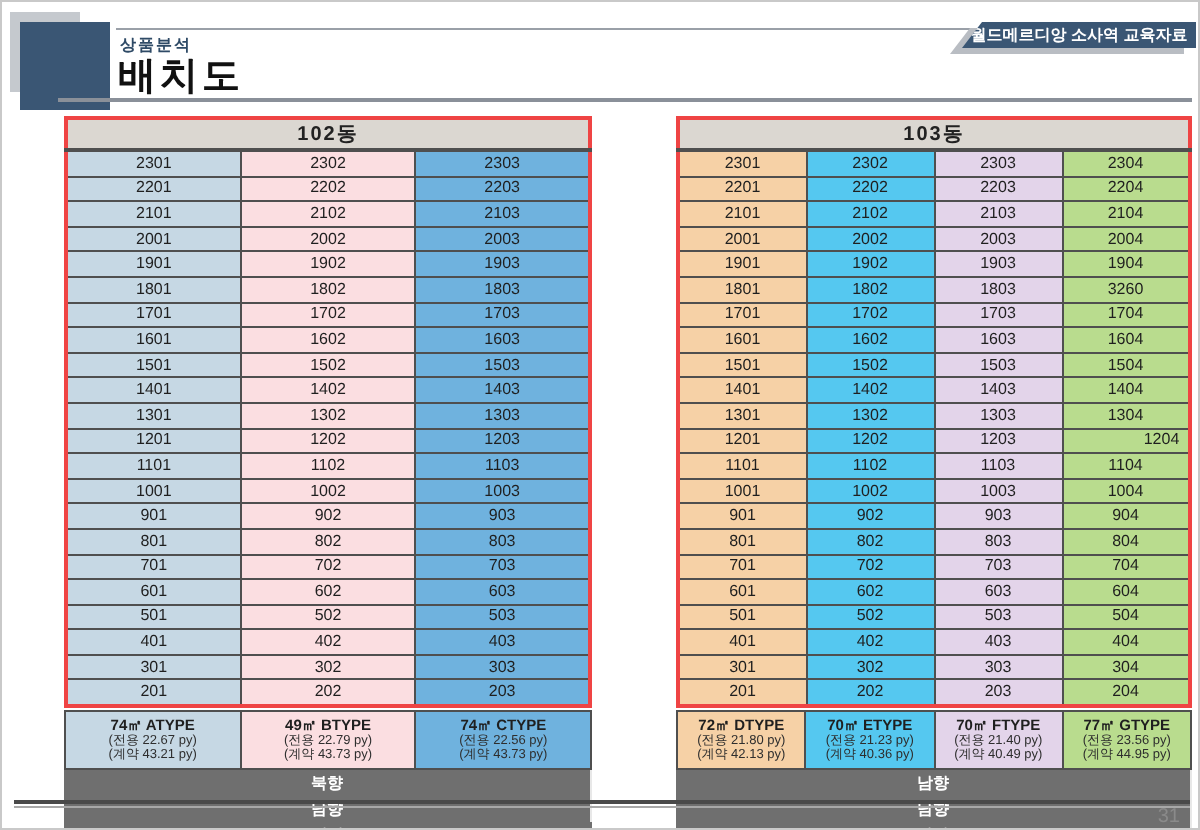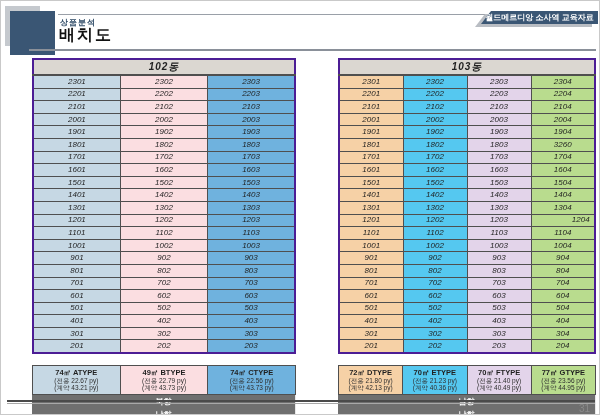--- a/index.html
+++ b/index.html
@@ -6,45 +6,45 @@
   body { font-family: "Liberation Sans", "DejaVu Sans", sans-serif; background:#e8e8e8; }
   .page {
     position:relative; width:600px; height:415px; background:#ffffff;
     border:1px solid #c9c9c9; box-sizing:border-box; overflow:hidden;
   }
   
   .sq-shadow { position:absolute; left:4px; top:5px; width:35px; height:40px; background:#c5c9ce; }
   .sq-navy   { position:absolute; left:9px; top:10px; width:45px; height:44px; background:#3a5674; }
   .hdr-topline { position:absolute; left:57px; top:13px; width:538px; height:0; border-top:1px solid #9aa0a8; }
   .hdr-category { position:absolute; left:59px; top:16px; font-size:8px; font-weight:bold; color:#2e4a66; letter-spacing:1px; }
-  .hdr-title { position:absolute; left:58px; top:24px; font-size:16px; font-weight:bold; color:#111; letter-spacing:2px; }
+  .hdr-title { position:absolute; left:58px; top:24px; font-size:19px; font-weight:bold; color:#111; letter-spacing:2px; }
   .hdr-underline { position:absolute; left:28px; top:48px; width:567px; height:0; border-top:2px solid #8a9099; }
   .banner-shadow {
     position:absolute; left:474px; top:13px; width:117px; height:13px; background:#b9bdc3;
     clip-path:polygon(10px 0, 100% 0, 100% 100%, 0 100%);
   }
   .banner {
     position:absolute; left:480px; top:10px; width:117px; height:13px; background:#3a5674;
     clip-path:polygon(10px 0, 100% 0, 100% 100%, 0 100%);
     color:#fff; font-size:8px; font-weight:bold; text-align:center; line-height:13px;
   }
   
   .building { position:absolute; top:57px; }
   .b102 { left:31px; width:264px; }
   .b103 { left:337px; width:258px; }
-  table.units { width:100%; border-collapse:collapse; table-layout:fixed; border:2px solid #4c1d95;font-style:italic; }
+  table.units { width:100%; border-collapse:collapse; table-layout:fixed; border:2px solid #ef4444; }
   table.units th {
     background:#dbd7d1; height:13px; font-size:10px; font-weight:bold; color:#222;
     border:1px solid #4f4f4f; border-bottom:2px solid #4f4f4f; padding:0; letter-spacing:1px;
   }
   table.units td {
     border:1px solid #4f4f4f; height:11.6px; padding:0;
     font-size:8px; color:#1f1f1f; text-align:center; line-height:1;
   }
-  .type-row { display:flex; margin-top:11px; border:1px solid #4f4f4f; box-sizing:border-box; }
+  .type-row { display:flex; margin-top:1px; border:1px solid #4f4f4f; box-sizing:border-box; }
   .type-cell { flex:1; text-align:center; padding:1.5px 0 2px; border-right:1px solid #4f4f4f; }
   .type-cell:last-child { border-right:none; }
   .tname { font-size:7.5px; font-weight:bold; color:#1f1f1f; line-height:9px; }
   .tpy   { font-size:6.5px; color:#2e2e2e; line-height:7.5px; }
   .dir-row { display:flex;flex-direction:column; }
   .dir-cell {
     flex:1; background:#6f6f6f; color:#ffffff; font-size:8px; font-weight:bold;
     height:13px; line-height:13px; text-align:center; border-right:1px solid #e8e8e8;
   }
   .dir-cell:last-child { border-right:none; }

